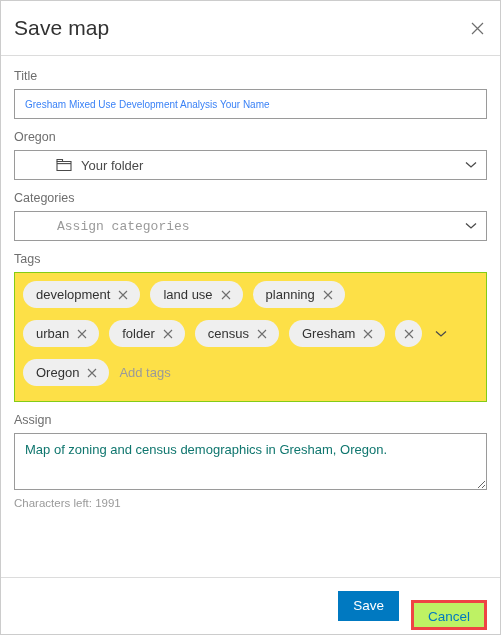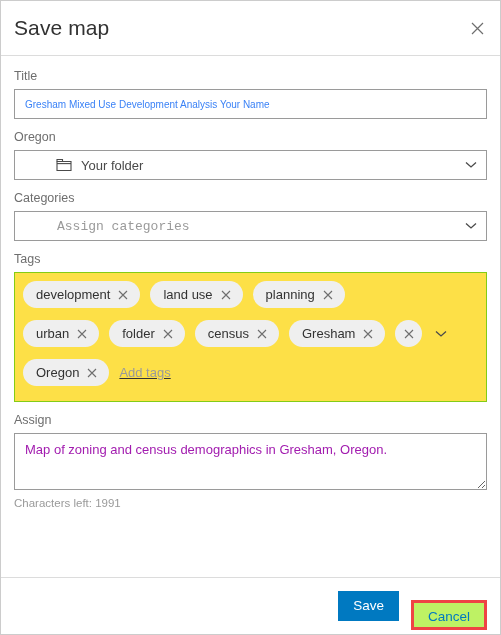--- a/index.html
+++ b/index.html
@@ -189,32 +189,31 @@
     border: none;
     outline: none;
     font-family: "Liberation Sans", sans-serif;
     font-size: 13px;
     color: #323232;
     height: 27px;
     background: transparent;
     flex: 1 1 auto;
     min-width: 60px;
     padding: 0;
-    text-decoration: underline;
   }
   .tag-input::placeholder { color: #9a9a9a; }
 
   
   .summary-area {
     width: 100%;
     height: 57px;
     border: 1px solid #9a9a9a;
     font-family: "Liberation Sans", sans-serif;
     font-size: 13px;
-    color: #a21caf;
+    color: #0f766e;
     padding: 7px 10px;
     line-height: 18px;
     resize: vertical;
     outline: none;
     display: block;
   }
   .char-count {
     font-size: 11.5px;
     color: #9a9a9a;
     margin-top: 6px;

